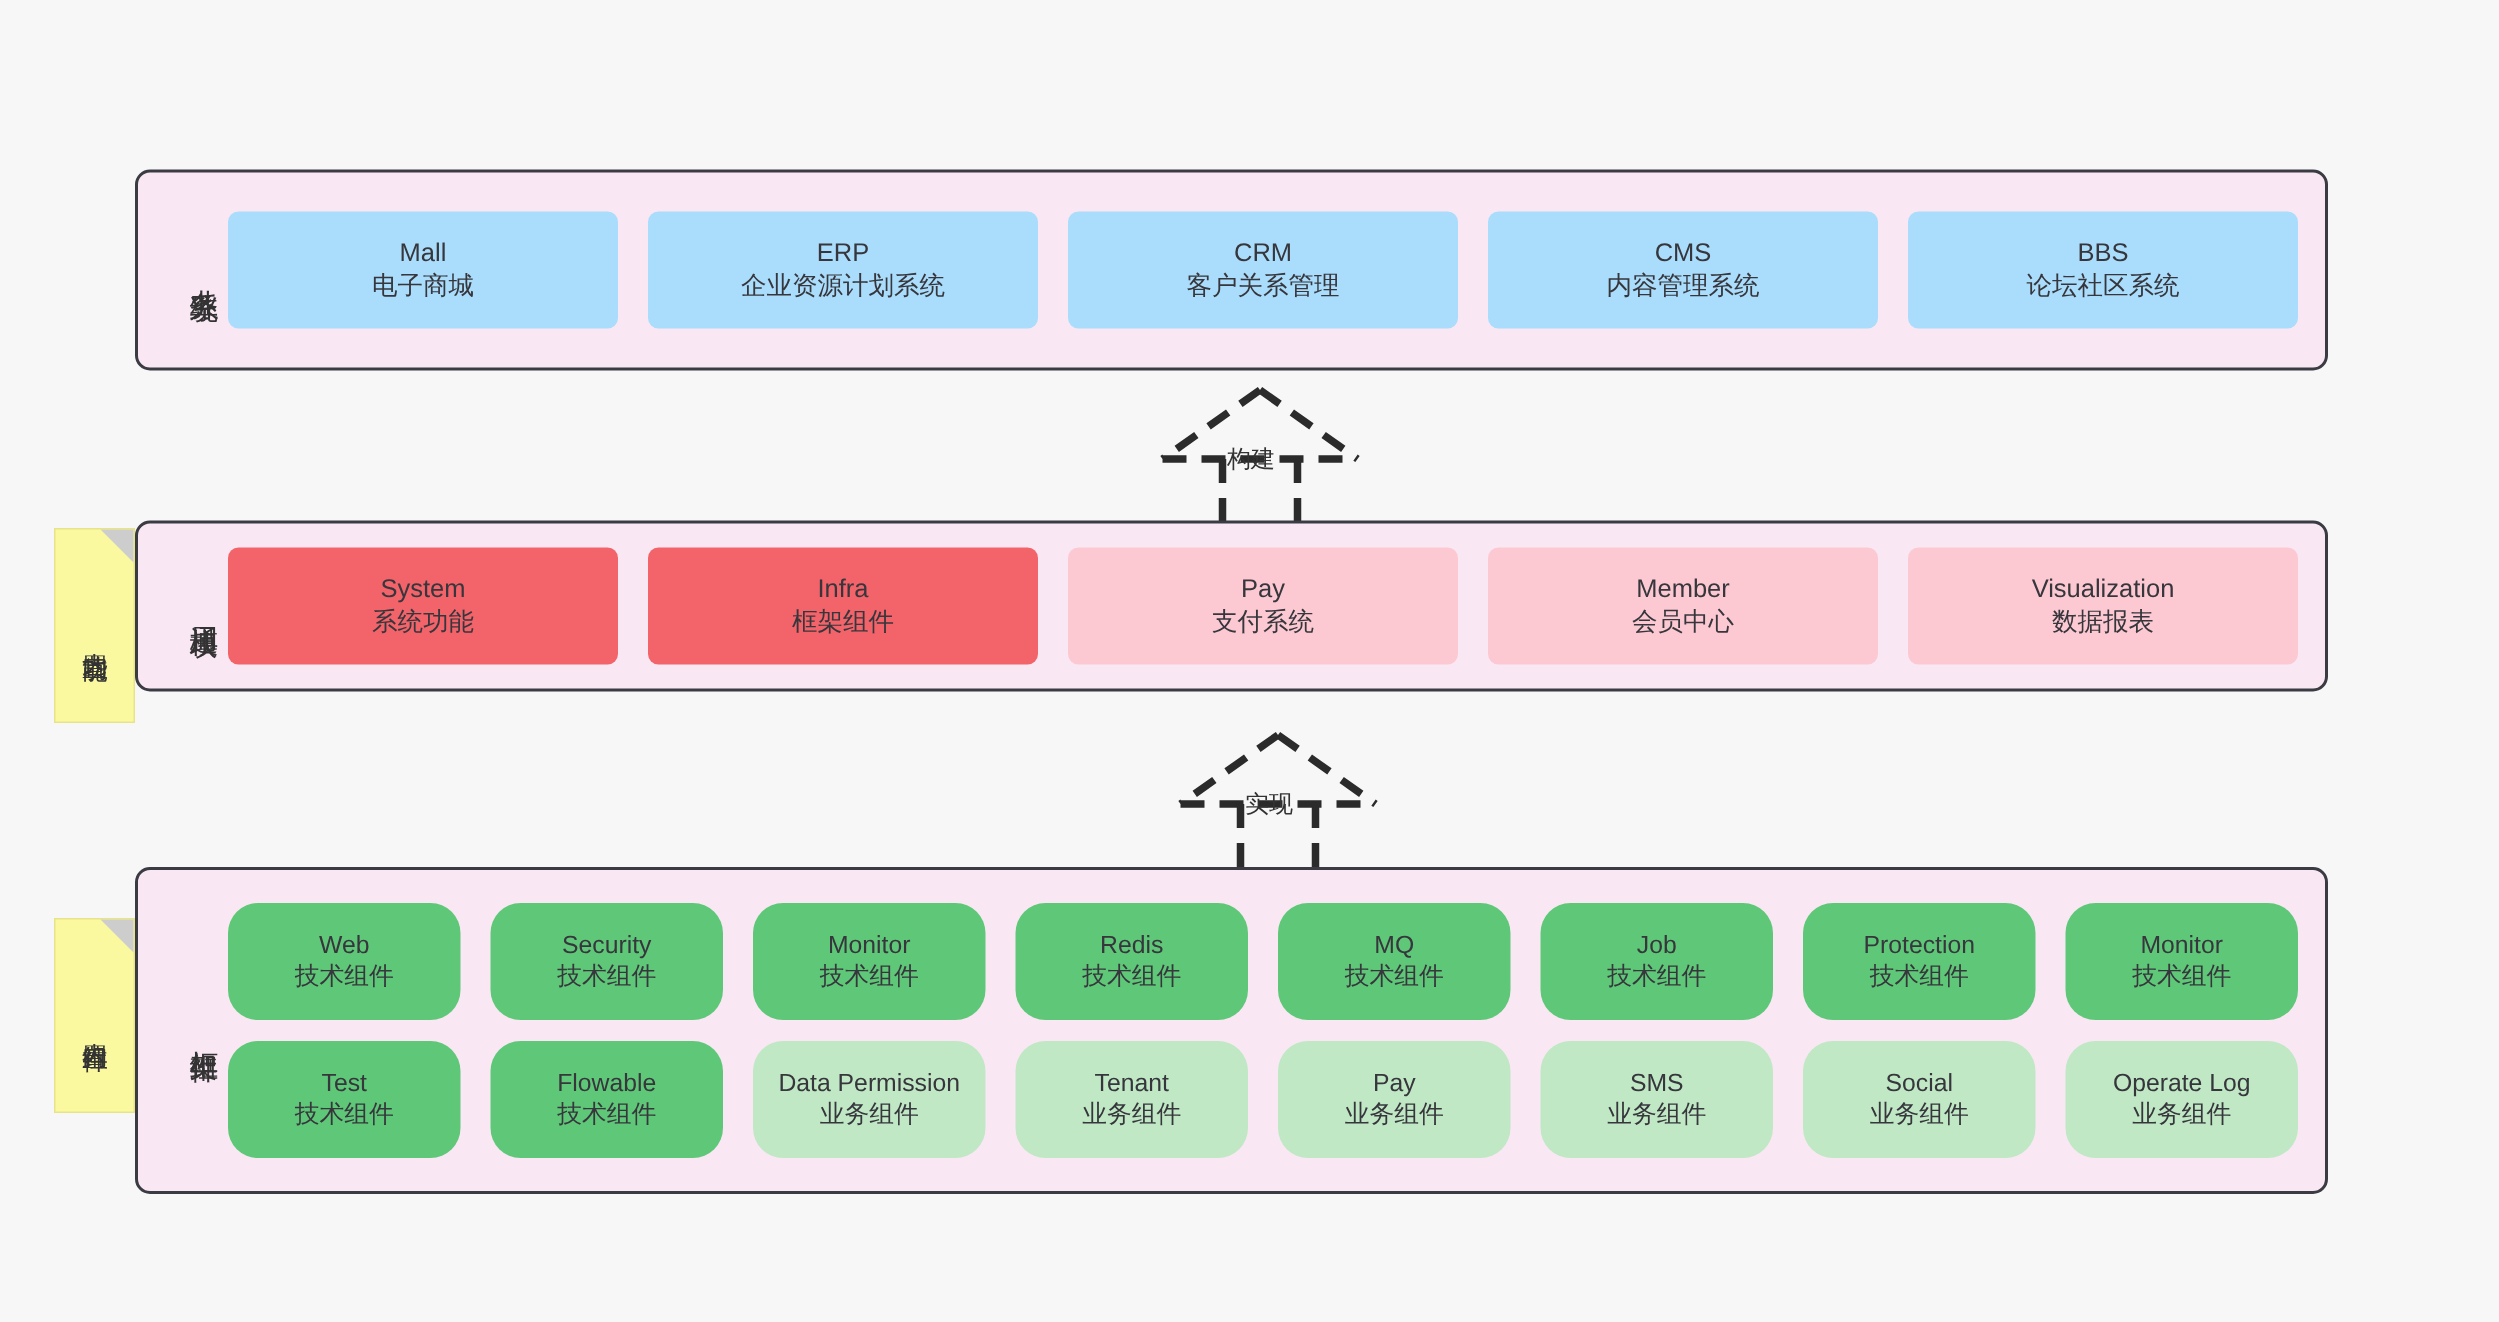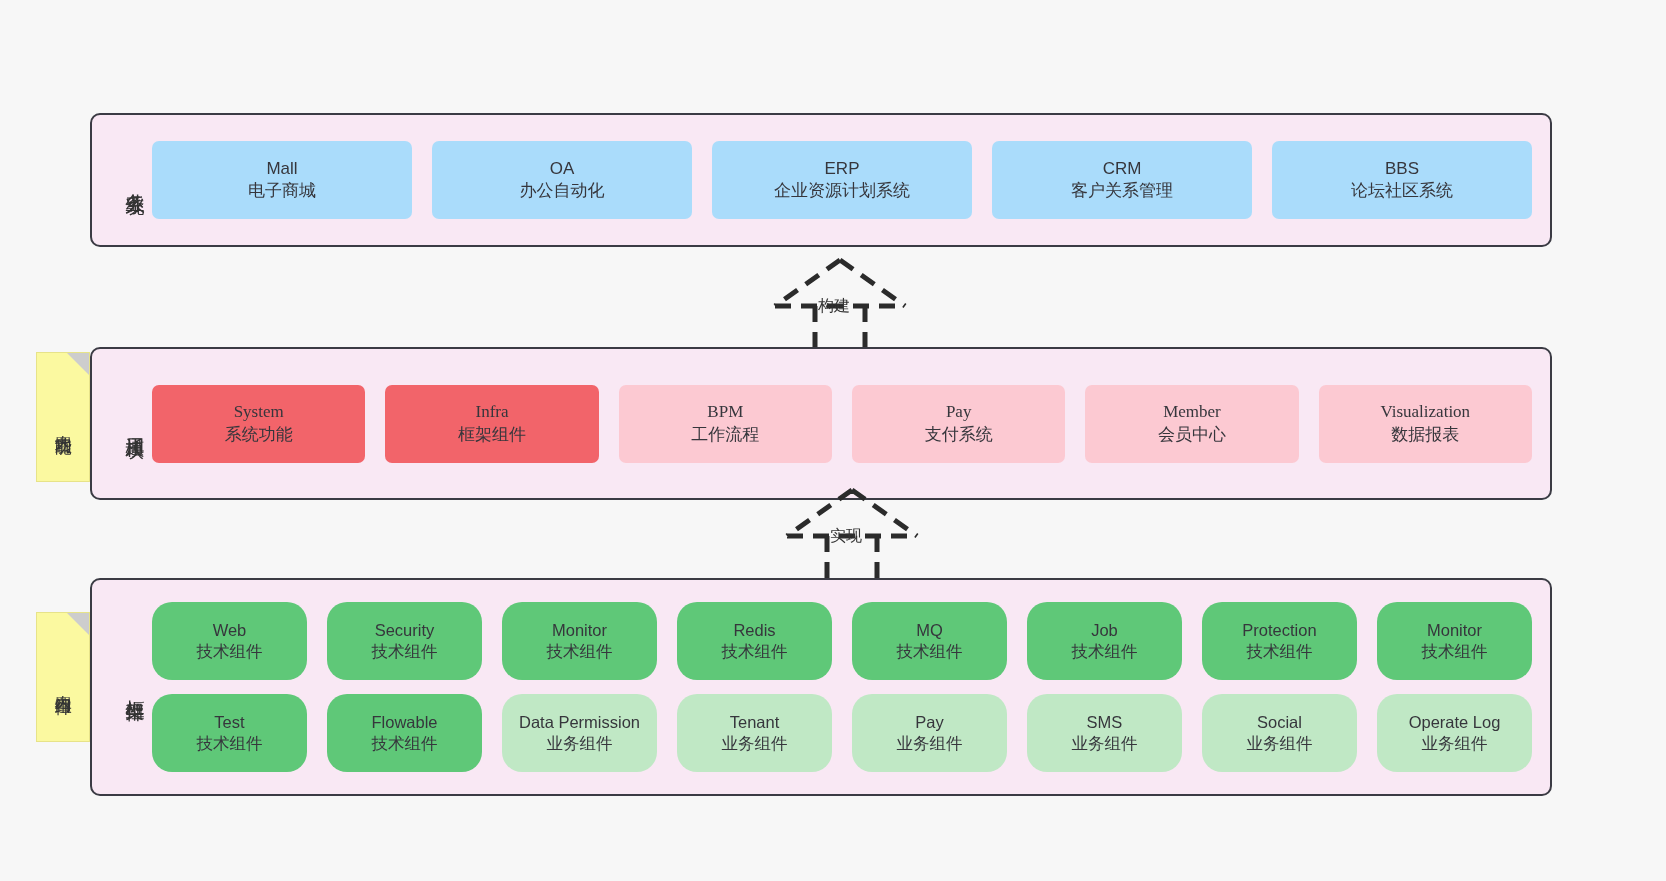--- a/index.html
+++ b/index.html
@@ -25,21 +25,21 @@
   .layer {
     position: absolute;
     box-sizing: border-box;
     background: #f9e8f4;
     border: 2px solid #3b3b44;
     border-radius: 10px;
     display: flex;
     align-items: center;
   }
   .layer-1 { left: 90px;  top: 113px; width: 1462px; height: 134px; }
-  .layer-2 { left: 90px;  top: 347px; width: 1462px; height: 153px; font-family: Liberation Serif, serif; }
+  .layer-2 { left: 90px;  top: 347px; width: 1462px; height: 114px; }
   .layer-3 { left: 90px;  top: 578px; width: 1462px; height: 218px; }
 
   
   .layer-title {
     flex: 0 0 auto;
     width: 44px;
     margin-left: 10px;
     writing-mode: vertical-rl;
     text-orientation: upright;
     font-size: 19px;
@@ -158,30 +158,30 @@
 
   <div class="layer layer-1">
     <div class="layer-title">业务系统</div>
     <div class="cards">
       <div class="card-row">
         <div class="card c-blue">
           <span class="en">Mall</span>
           <span class="cn">电子商城</span>
         </div>
         <div class="card c-blue">
-          <span class="en">OA</span>
-          <span class="cn">办公自动化</span>
-        </div>
-        <div class="card c-blue">
           <span class="en">ERP</span>
           <span class="cn">企业资源计划系统</span>
         </div>
         <div class="card c-blue">
           <span class="en">CRM</span>
           <span class="cn">客户关系管理</span>
+        </div>
+        <div class="card c-blue">
+          <span class="en">CMS</span>
+          <span class="cn">内容管理系统</span>
         </div>
         <div class="card c-blue">
           <span class="en">BBS</span>
           <span class="cn">论坛社区系统</span>
         </div>
       </div>
     </div>
   </div>
 
   <div class="arrow arrow-1">
@@ -202,24 +202,20 @@
       <div class="card-row">
         <div class="card c-red">
           <span class="en">System</span>
           <span class="cn">系统功能</span>
         </div>
         <div class="card c-red">
           <span class="en">Infra</span>
           <span class="cn">框架组件</span>
         </div>
         <div class="card c-pink">
-          <span class="en">BPM</span>
-          <span class="cn">工作流程</span>
-        </div>
-        <div class="card c-pink">
           <span class="en">Pay</span>
           <span class="cn">支付系统</span>
         </div>
         <div class="card c-pink">
           <span class="en">Member</span>
           <span class="cn">会员中心</span>
         </div>
         <div class="card c-pink">
           <span class="en">Visualization</span>
           <span class="cn">数据报表</span>

